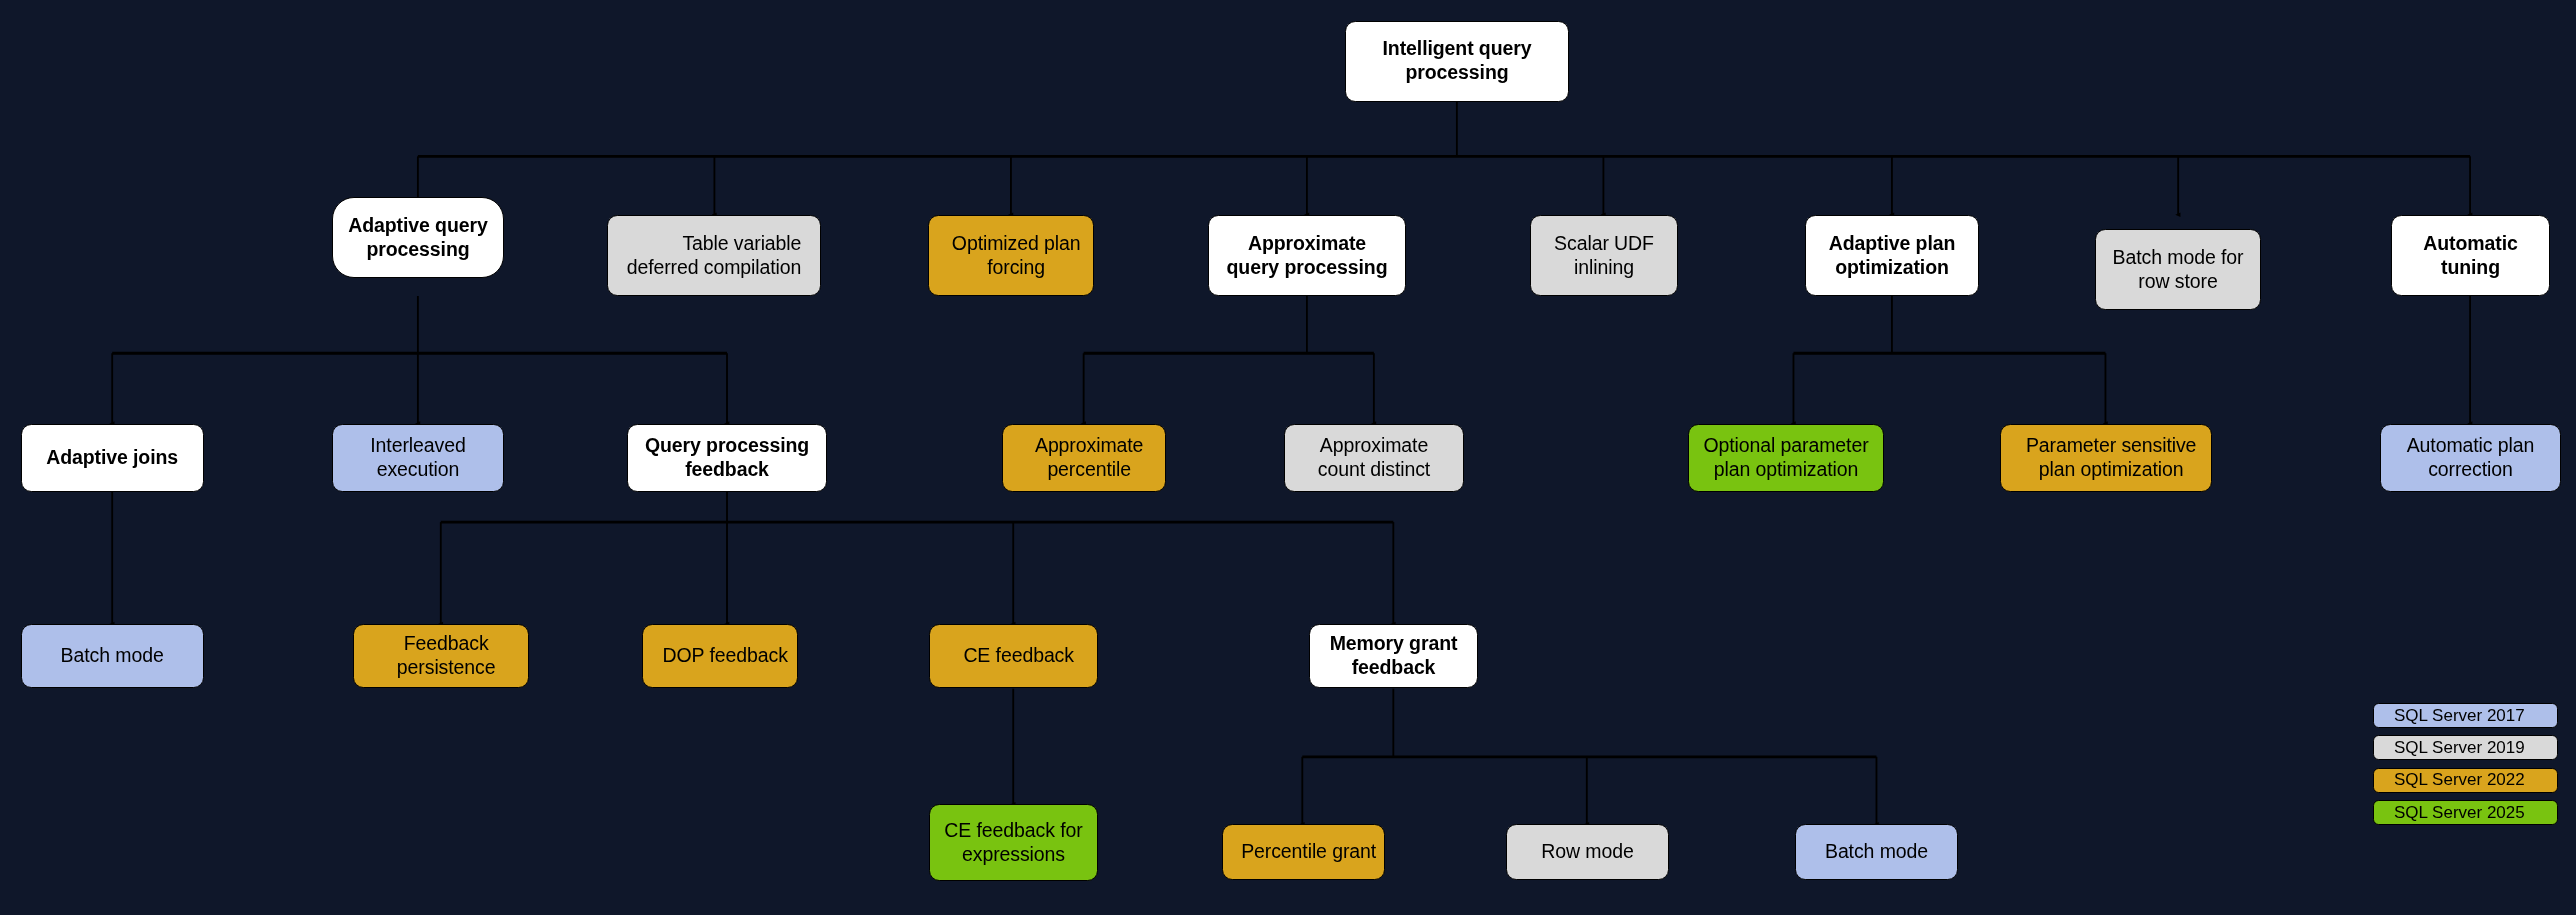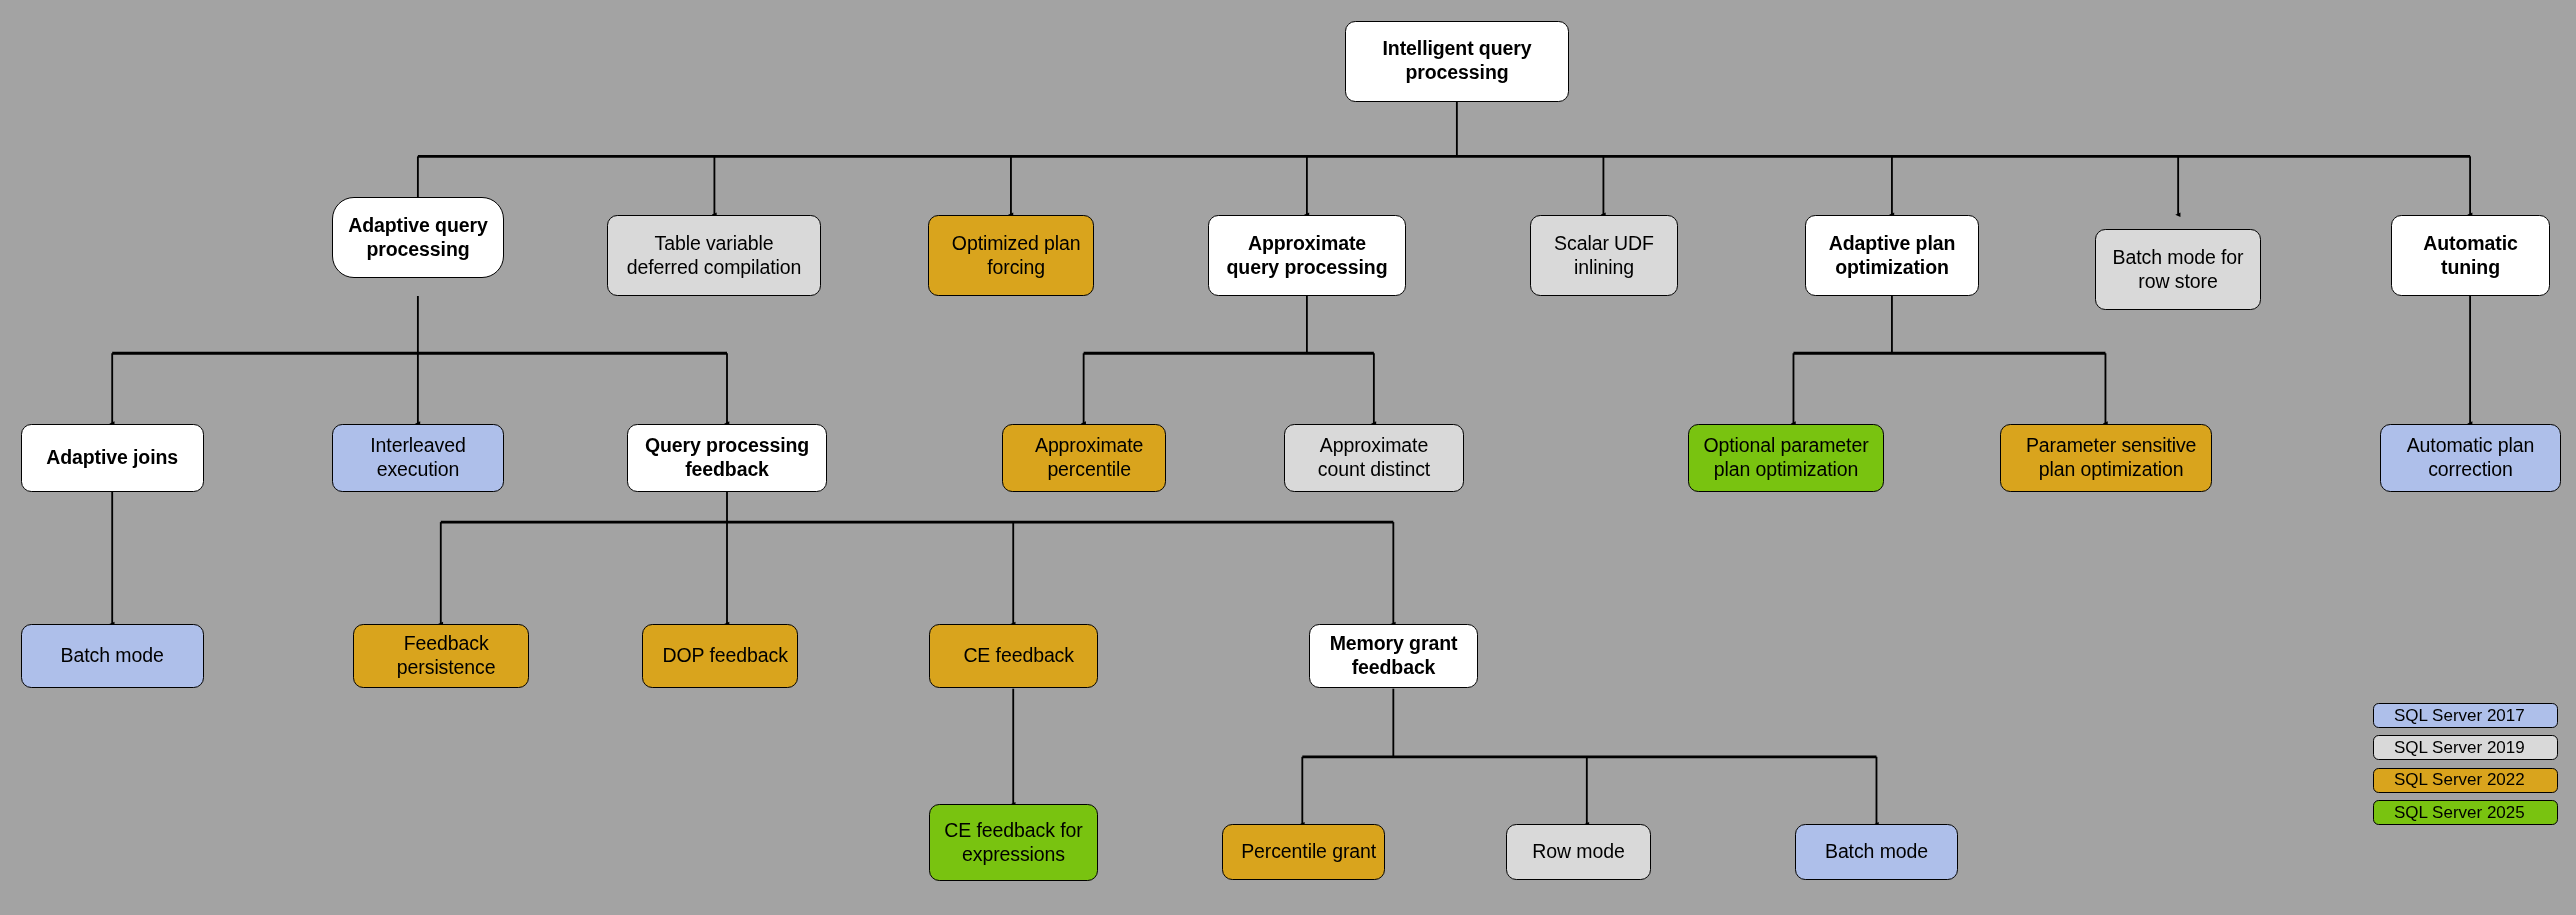--- a/index.html
+++ b/index.html
@@ -10,21 +10,21 @@
   body {
     width: 2576px;
     height: 916px;
     font-family: "Liberation Sans", sans-serif;
     overflow: hidden;
   }
   #diagram-root {
     position: relative;
     width: 2576px;
     height: 916px;
-    background: #a3a3a3;
+    background: #0f172a;
   }
   svg#edge-layer {
     position: absolute;
     left: 0;
     top: 0;
     width: 2576px;
     height: 916px;
     pointer-events: none;
   }
   .node {
@@ -136,21 +136,21 @@
       <path d="M3278,1322 L3278,1440" marker-end="url(#arrow)"></path>
     </g>
   </svg>
 
   <div class="node white" style="left:1345px; top:20.6px; width:224px; height:81px;">Intelligent query
 processing</div>
 
   <div class="node white" style="left:332px; top:197px; width:172px; height:81px;border-radius:22px;">Adaptive query
 processing</div>
 
-  <div class="node gray" style="left:607px; top:215px; width:214px; height:81px;">Table variable
+  <div class="node gray" style="left:607px; top:215px; width:214px; height:81px;text-align:right;">Table variable
 deferred compilation</div>
 
   <div class="node orange" style="left:928px; top:215px; width:166px; height:81px;">Optimized plan
 forcing</div>
 
   <div class="node white" style="left:1208px; top:215px; width:198px; height:81px;">Approximate
 query processing</div>
 
   <div class="node gray" style="left:1530px; top:215px; width:148px; height:81px;">Scalar UDF
 inlining</div>
@@ -197,21 +197,21 @@
   <div class="node orange" style="left:929px; top:624px; width:169px; height:64px;">CE feedback</div>
 
   <div class="node white" style="left:1309px; top:624px; width:169px; height:64px;">Memory grant
 feedback</div>
 
   <div class="node green" style="left:929px; top:804px; width:169px; height:77px;">CE feedback for
 expressions</div>
 
   <div class="node orange" style="left:1222px; top:824px; width:163px; height:56px;">Percentile grant</div>
 
-  <div class="node gray" style="left:1506px; top:824px; width:145px; height:56px;">Row mode</div>
+  <div class="node gray" style="left:1506px; top:824px; width:163px; height:56px;">Row mode</div>
 
   <div class="node blue" style="left:1795px; top:824px; width:163px; height:56px;">Batch mode</div>
 
   <div class="legend">
     <div class="legend-item blue">
       <span>SQL Server 2017</span>
     </div>
     <div class="legend-item gray">
       <span>SQL Server 2019</span>
     </div>

